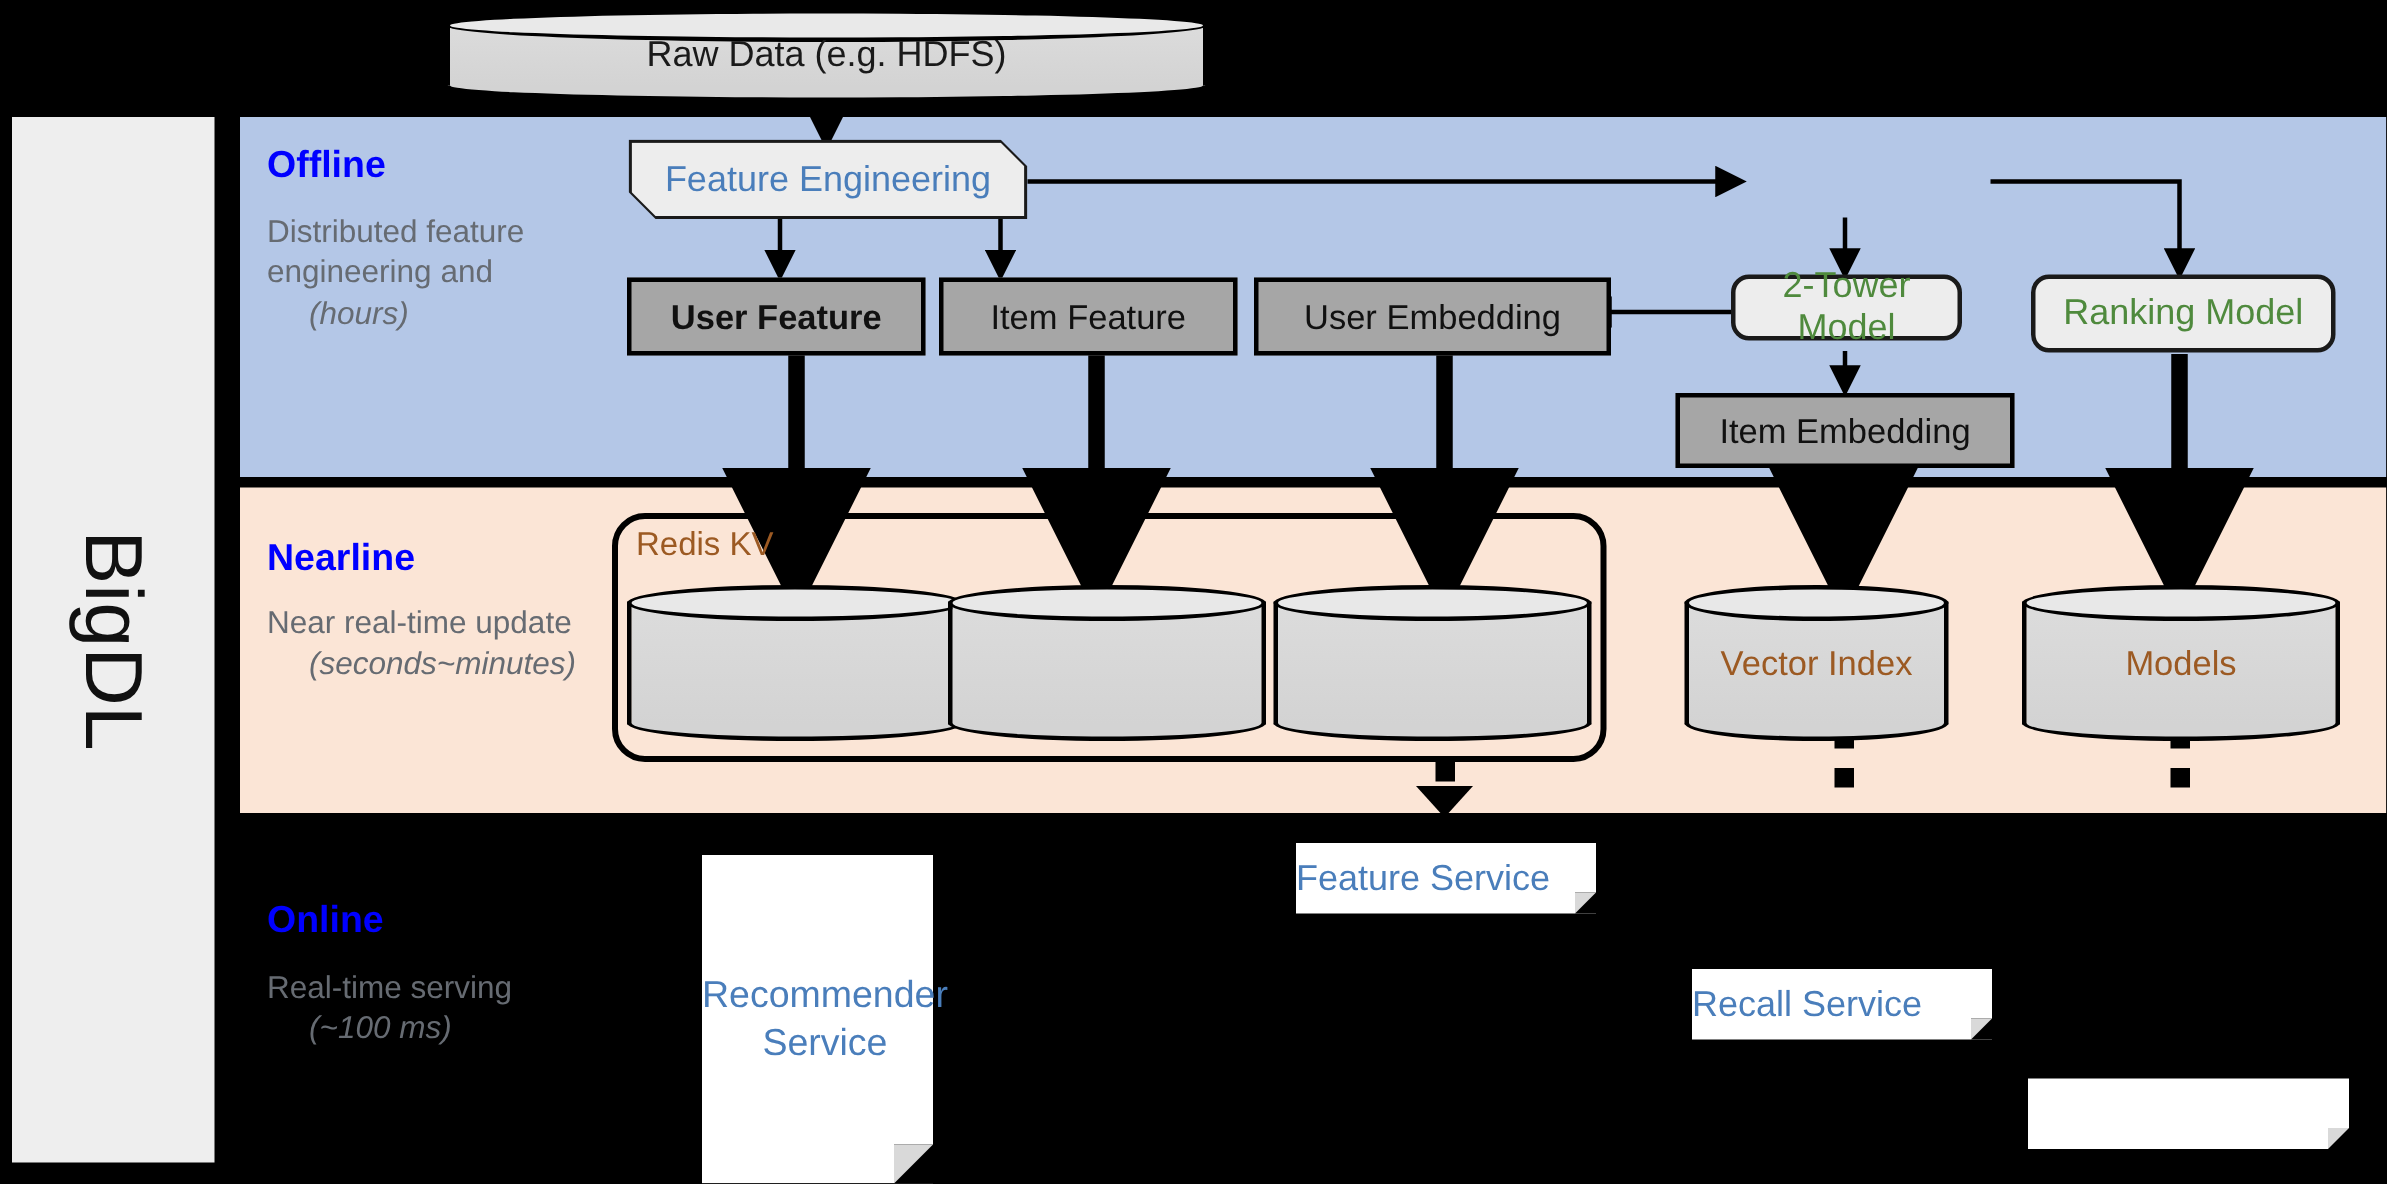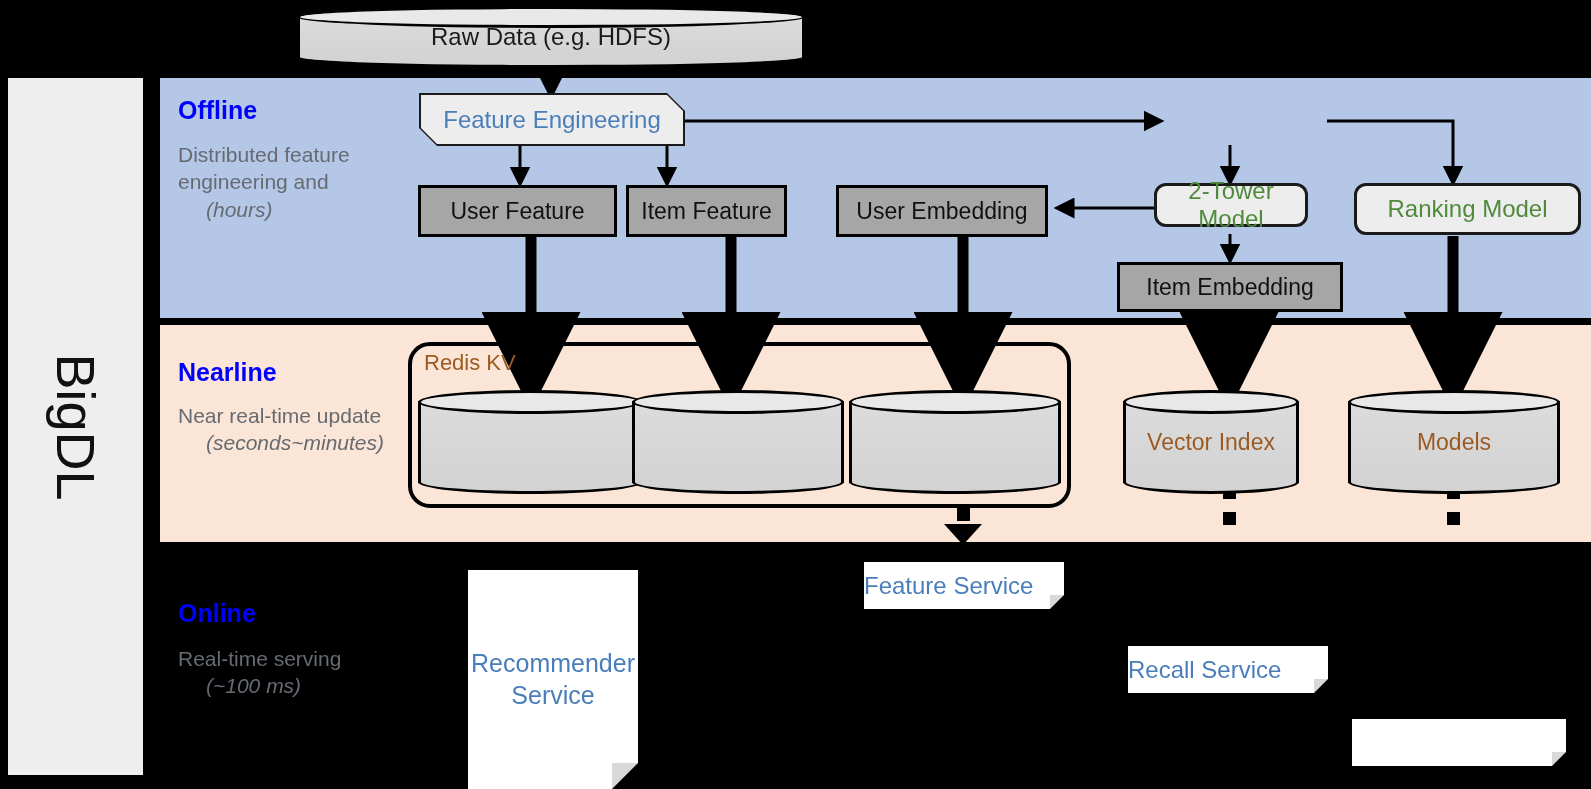--- a/index.html
+++ b/index.html
@@ -85,21 +85,21 @@
   
   #redis-container{position:absolute;left:408px;top:342px;width:663px;height:166px;
     border:4px solid #000;border-radius:22px;box-sizing:border-box;background:transparent;}
   #redis-label{position:absolute;left:424px;top:350px;font-size:22px;color:#9c5a23;}
 
   
   .doc{position:absolute;background:#fff;color:#4a7ebb;display:flex;align-items:center;
        text-align:center;font-size:24px;line-height:1.25;box-sizing:border-box;}
   .doc .fold{position:absolute;right:0;bottom:0;width:0;height:0;
        border-left:14px solid #d9d9d9;border-bottom:14px solid #000;}
-  #n-recommender-service{left:468px;top:570px;width:170px;height:219px;font-size:25px;}
+  #n-recommender-service{left:468px;top:570px;width:154px;height:219px;font-size:25px;}
   #n-recommender-service .fold{border-left-width:26px;border-bottom-width:26px;}
   #n-feature-service{left:864px;top:562px;width:200px;height:47px;}
   #n-recall-service{left:1128px;top:646px;width:200px;height:47px;}
   #n-ranking-service{left:1352px;top:719px;width:214px;height:47px;}
 
   
   #wires{position:absolute;left:0;top:0;width:1591px;height:789px;pointer-events:none;}
 </style>
 </head>
 <body>
@@ -177,26 +177,26 @@
     <div class="bot"></div>
     <div class="top"></div>
     <div class="lbl">Raw Data (e.g. HDFS)</div>
   </div>
 
   <div class="node proc" id="n-feature-engineering" style="left:419px;top:93px;width:266px;height:53px;">
     <div class="inner blue-txt" style="color:#4a7ebb;">Feature Engineering</div>
   </div>
 
 
-  <div class="node grey-box" style="left:418px;top:185px;width:199px;height:52px;">User Feature</div>
-  <div class="node grey-box" style="left:626px;top:185px;width:161px;height:52px;">Item Feature</div>
-  <div class="node grey-box" style="left:836px;top:185px;width:212px;height:52px;">User Embedding</div>
+  <div class="node grey-box" style="left:418px;top:185px;width:199px;height:52px;font-weight:bold;">User Feature</div>
+  <div class="node grey-box" style="left:626px;top:185px;width:199px;height:52px;">Item Feature</div>
+  <div class="node grey-box" style="left:836px;top:185px;width:238px;height:52px;">User Embedding</div>
 
   <div class="node proc rounded" style="left:1154px;top:183px;width:154px;height:44px;color:#4f8a3d;">2-Tower Model</div>
-  <div class="node proc rounded" style="left:1354px;top:183px;width:227px;height:52px;color:#4f8a3d;">Ranking Model</div>
+  <div class="node proc rounded" style="left:1354px;top:183px;width:203px;height:52px;color:#4f8a3d;">Ranking Model</div>
 
   <div class="node grey-box" style="left:1117px;top:262px;width:226px;height:50px;">Item Embedding</div>
 
   <div id="redis-container"></div>
   <div id="redis-label">Redis KV</div>
 
   <div class="cyl" style="left:418px;top:390px;width:224px;height:104px;">
     <div class="body"></div>
     <div class="bot"></div>
     <div class="top"></div>

